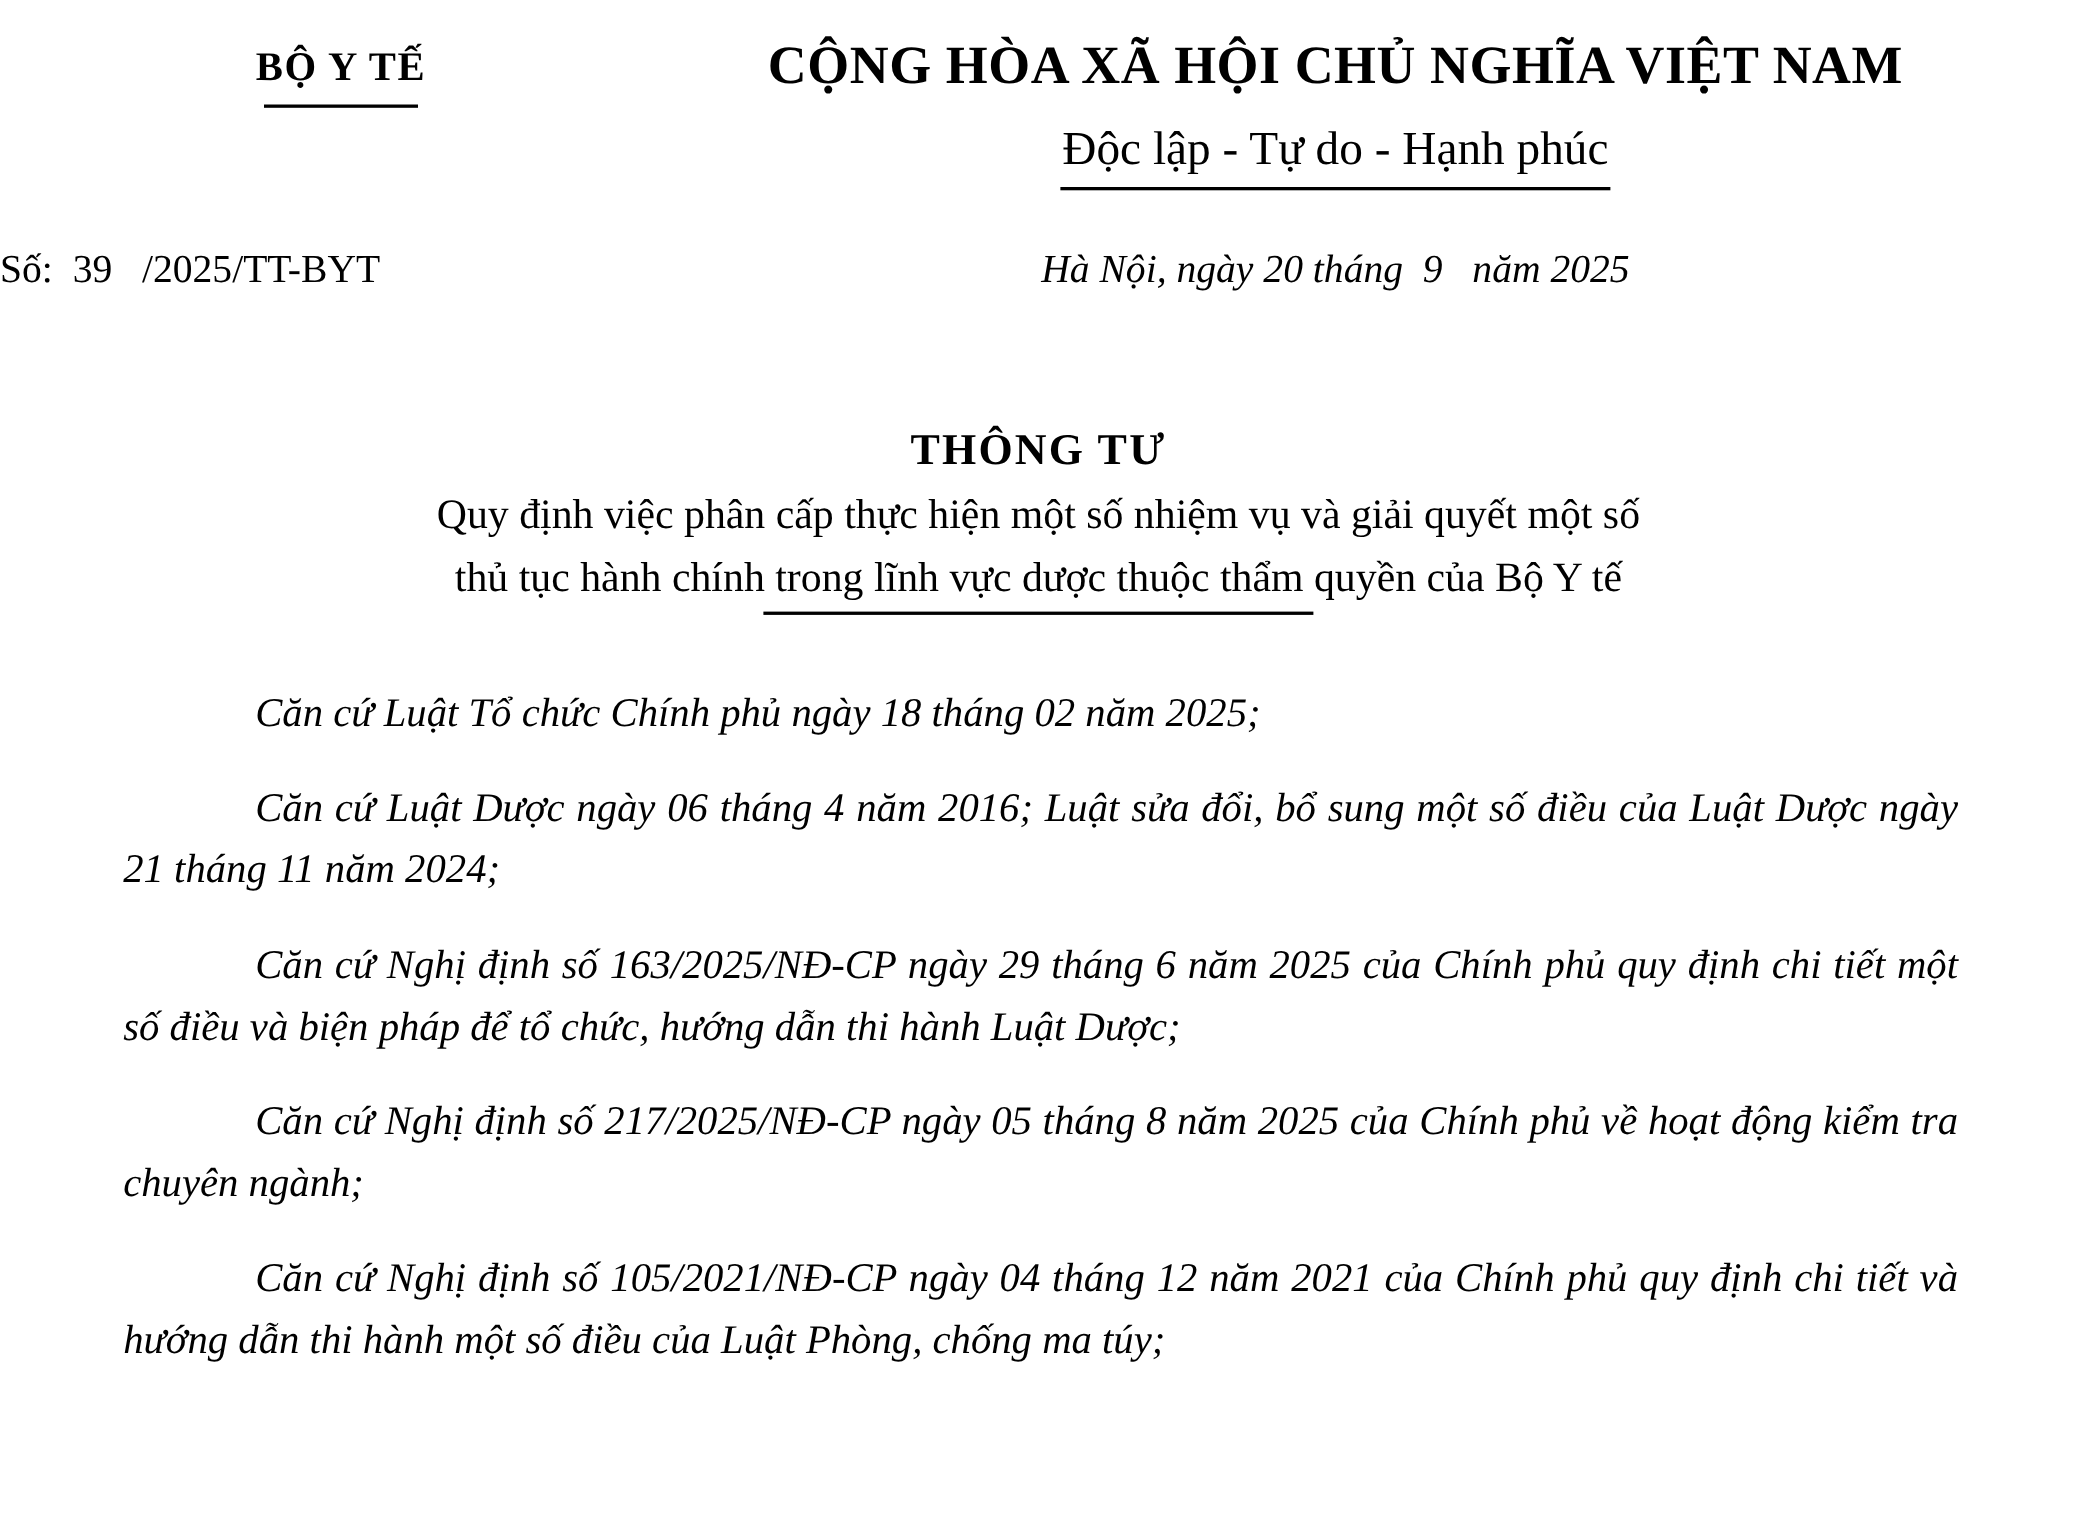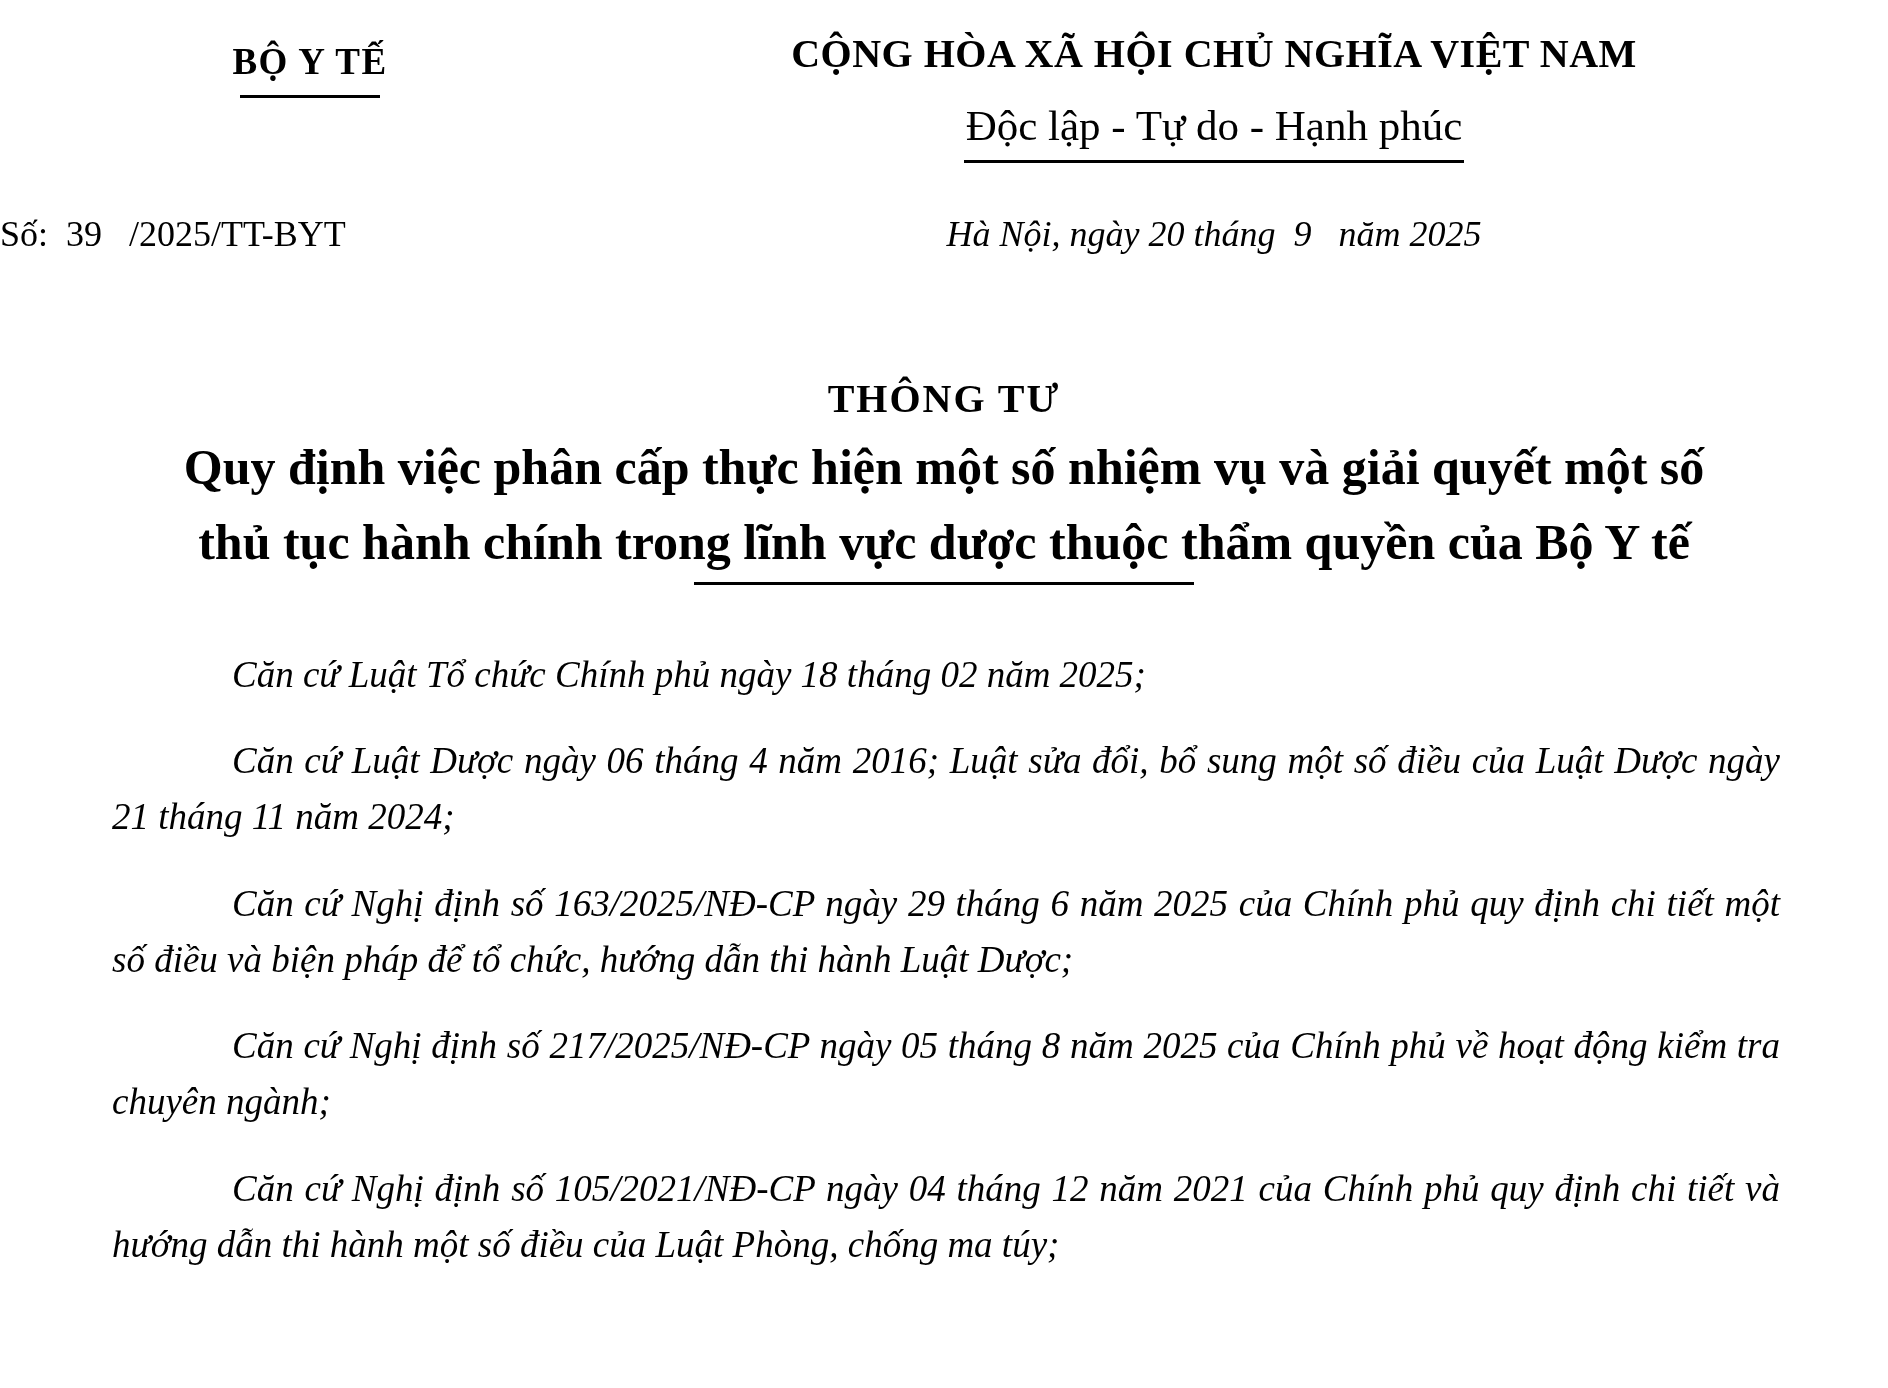--- a/index.html
+++ b/index.html
@@ -44,21 +44,21 @@
     letter-spacing: 1.5px;
   }
   .rule-short {
     width: 140px;
     height: 3px;
     background: #000;
     margin: 12px auto 0 auto;
   }
   .country {
     font-weight: bold;
-    font-size: 40px;
+    font-size: 49px;
     letter-spacing: 0.5px;
     white-space: nowrap;
   }
   .motto {
     font-weight: normal;
     font-size: 43px;
     margin-top: 24px;
   }
   .rule-long {
     width: 500px;
@@ -91,22 +91,22 @@
   .title-block {
     margin-top: 120px;
     text-align: center;
   }
   .doc-type {
     font-weight: bold;
     font-size: 40px;
     letter-spacing: 2px;
   }
   .doc-title {
-    font-weight: bold;
-    font-size: 50px;
+    font-weight: normal;
+    font-size: 38px;
     line-height: 1.5;
     margin: 8px auto 0 auto;
     width: 1560px;
   }
   .rule-title {
     width: 500px;
     height: 3px;
     background: #000;
     margin: 2px auto 0 auto;
   }

